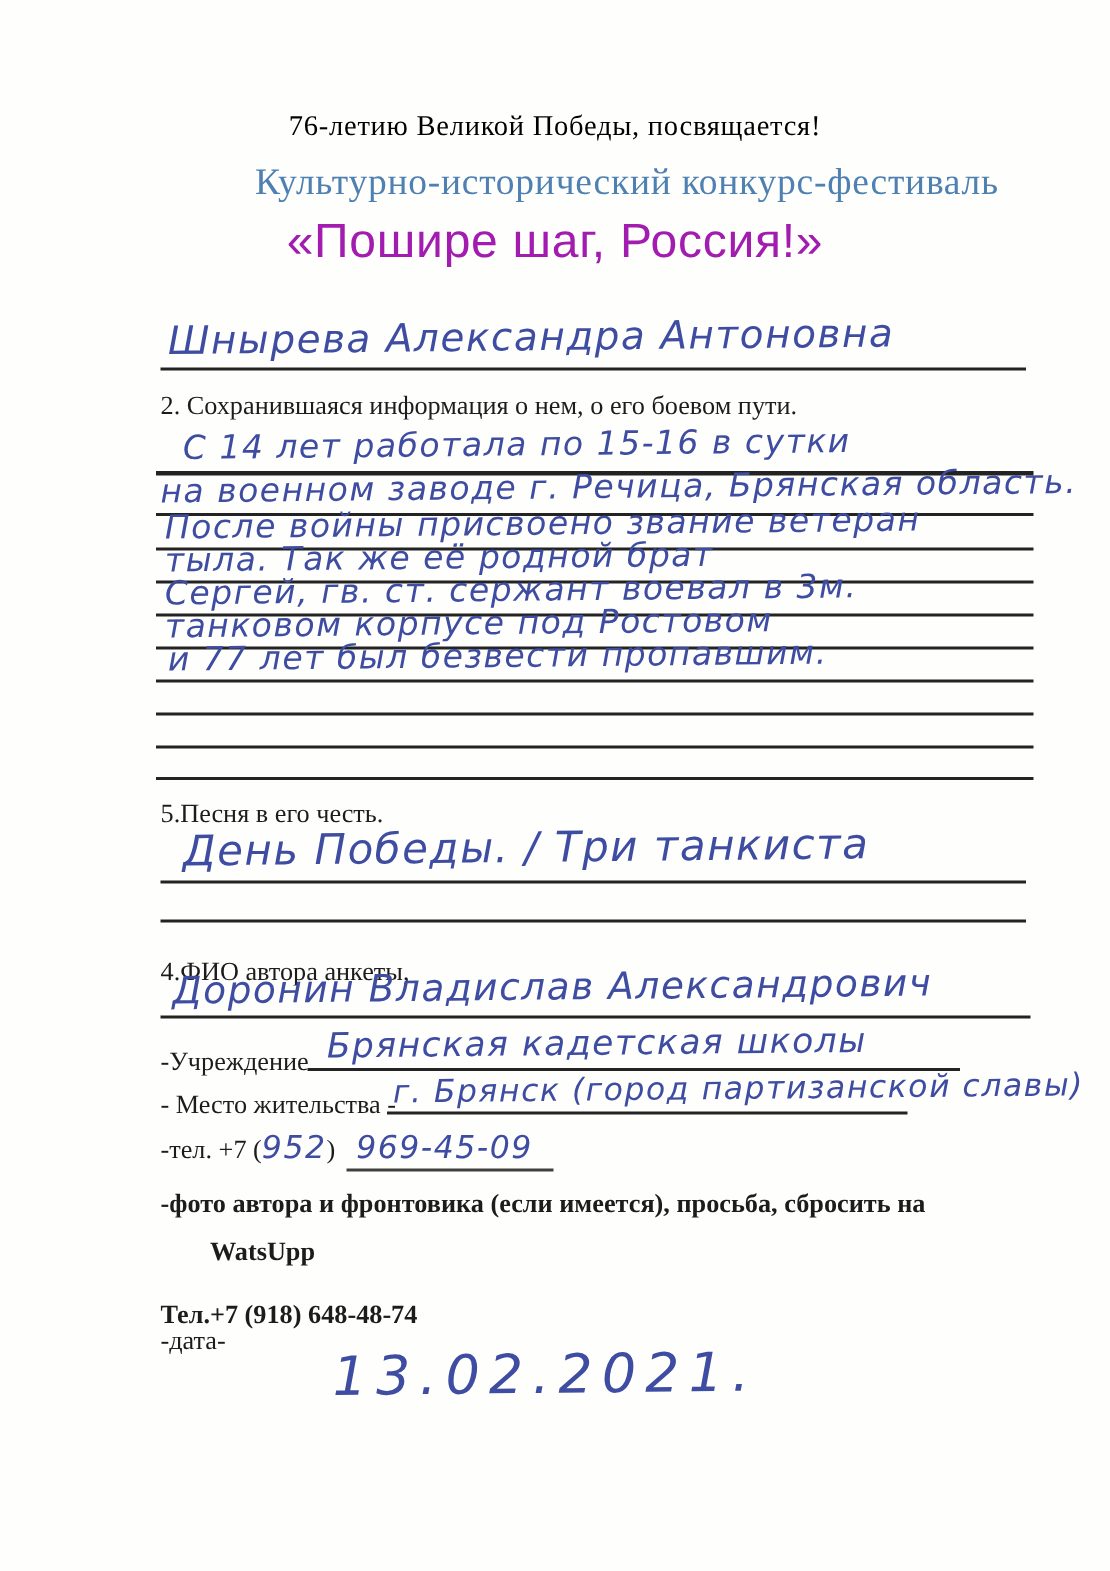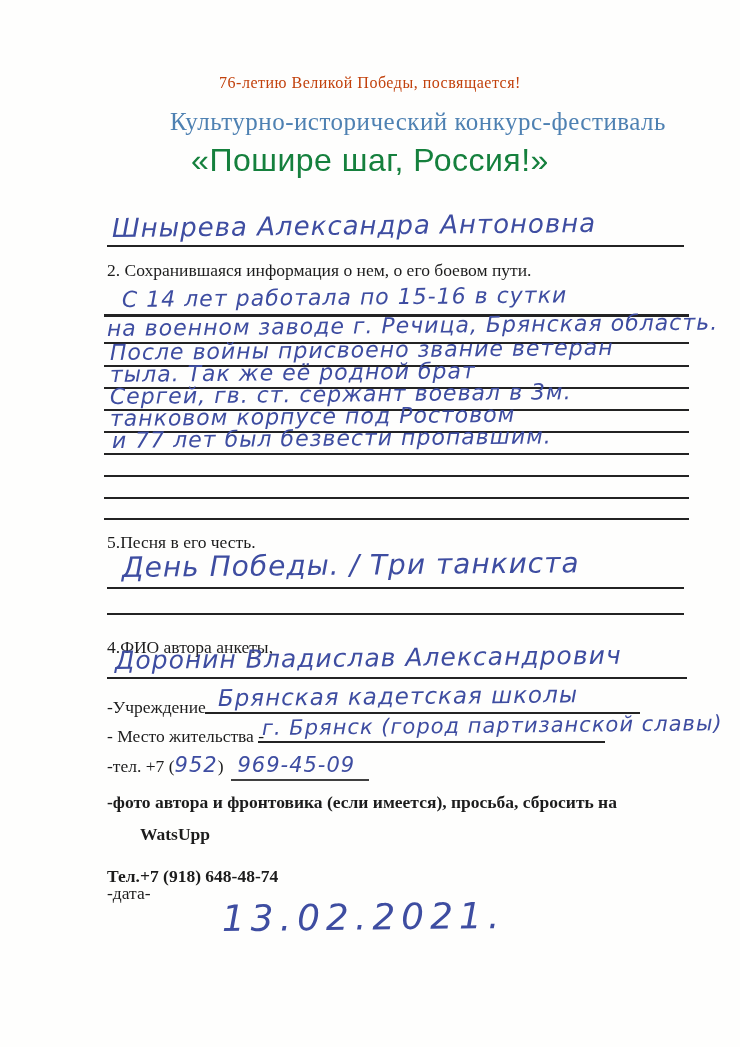--- a/index.html
+++ b/index.html
@@ -7,23 +7,23 @@
     position:relative;
     width:740px;height:1047px;
     margin:0 auto;
     background:#fefefd;
     overflow:hidden;
     font-family:"Liberation Serif", serif;
     color:#1c1c1c;
   }
   
   .hdr{position:absolute;left:0;width:740px;text-align:center;white-space:nowrap;}
-  .hdr1{top:74px;font-size:16px;color:#c2410c;letter-spacing:0.5px;}
+  .hdr1{top:74px;font-size:19px;color:#000000;letter-spacing:0.5px;}
   .hdr2{top:108px;font-size:25px;color:#4e81b2;letter-spacing:0.5px;padding-left:48px;}
-  .hdr3{top:142px;font-size:32px;color:#15803d;font-family:"Liberation Sans", sans-serif;font-weight:400;letter-spacing:0.5px;}
+  .hdr3{top:142px;font-size:32px;color:#a21caf;font-family:"Liberation Sans", sans-serif;font-weight:400;letter-spacing:0.5px;}
   
   .label{position:absolute;font-size:17.5px;white-space:nowrap;}
   .bold{font-weight:bold;}
   
   .rule{position:absolute;height:0;border-bottom:2px solid #232323;}
   
   .hw{
     position:absolute;
     font-family:"DejaVu Sans", sans-serif;
     font-style:italic;

